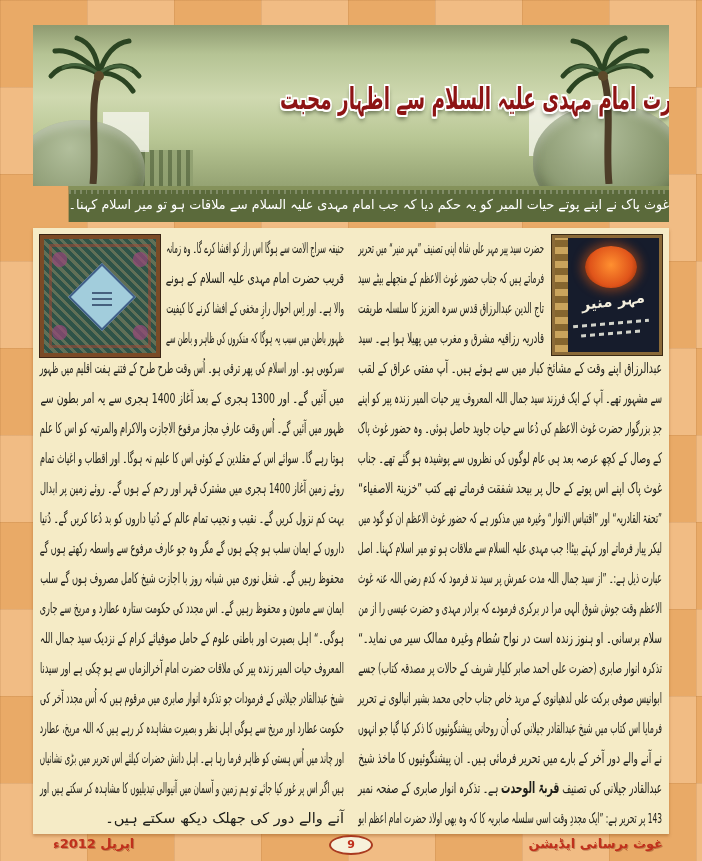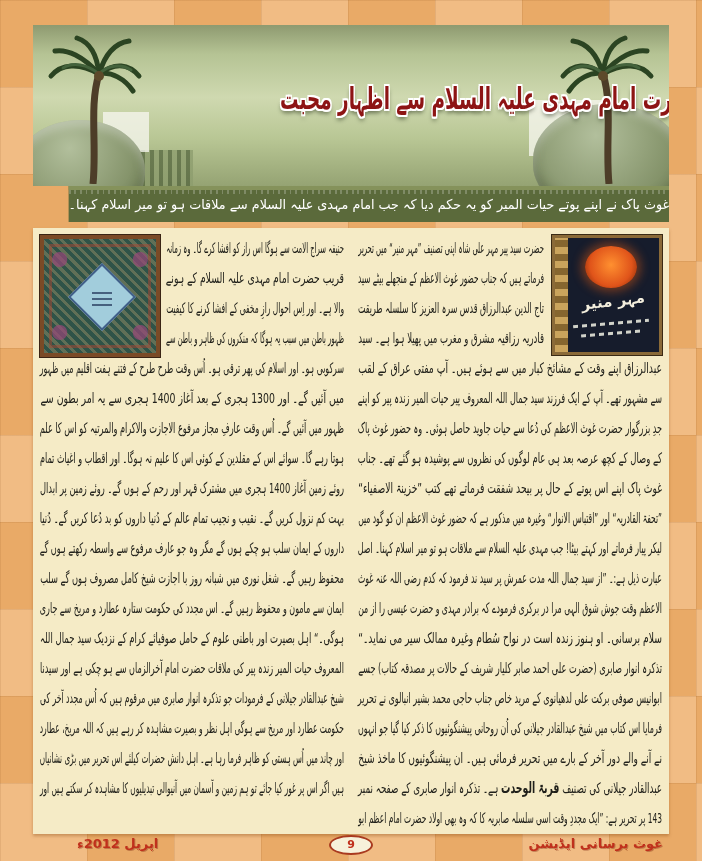--- a/index.html
+++ b/index.html
@@ -87,21 +87,21 @@
   .cover-carpet::before{content:"";position:absolute;inset:5px;border:3px solid rgba(170,70,50,.5);}
   .diamond{position:absolute;left:34px;top:34px;width:44px;height:44px;transform:rotate(45deg);
     background:#a2cddc;border:2px solid #41608a;display:flex;align-items:center;justify-content:center;}
   .diamond .marks{width:20px;height:18px;transform:rotate(-45deg);
     background:repeating-linear-gradient(0deg,rgba(40,60,95,.75) 0 2px,transparent 2px 6px);}
 
   
   .footer{position:absolute;top:833px;left:33px;width:636px;height:24px;
     color:#c0301c;font-weight:bold;}
   .footer-date{position:absolute;left:20px;top:3px;font-size:13px;direction:rtl;
-    text-shadow:1px 1px 0 rgba(120,30,10,.35);margin-left:24px;}
+    text-shadow:1px 1px 0 rgba(120,30,10,.35);}
   .footer-page{position:absolute;left:50%;top:2px;transform:translateX(-50%);
     width:40px;height:16px;border:2px solid #a93a1f;border-radius:50%;
     background:#f7f1da;text-align:center;line-height:16px;font-size:11px;color:#c0301c;}
   .footer-edition{position:absolute;right:6px;top:3px;font-size:13px;direction:rtl;
     text-shadow:1px 1px 0 rgba(120,30,10,.35);}
 </style>
 </head>
 <body>
 
 <div class="sheet">
@@ -206,20 +206,21 @@
           <div class="tline" style="transform-origin: 100% 50%; transform: scaleX(0.585);">بہت کم نزول کریں گے۔ نقیب و نجیب تمام عالم کے دُنیا داروں کو بد دُعا کریں گے۔ دُنیا</div>
           <div class="tline" style="transform-origin: 100% 50%; transform: scaleX(0.559);">داروں کے ایمان سلب ہو چکے ہوں گے مگر وہ جو عارف مرفوع سے واسطہ رکھتے ہوں گے</div>
           <div class="tline" style="transform-origin: 100% 50%; transform: scaleX(0.57);">محفوظ رہیں گے۔ شغل نوری میں شبانہ روز با اجازت شیخ کامل مصروف ہوں گے سلب</div>
           <div class="tline" style="transform-origin: 100% 50%; transform: scaleX(0.55);">ایمان سے مامون و محفوظ رہیں گے۔ اس مجدد کی حکومت ستارہ عطارد و مریخ سے جاری</div>
           <div class="tline" style="transform-origin: 100% 50%; transform: scaleX(0.586);">ہوگی۔“ اہل بصیرت اور باطنی علوم کے حامل صوفیائے کرام کے نزدیک سید جمال اللہ</div>
           <div class="tline" style="transform-origin: 100% 50%; transform: scaleX(0.553);">المعروف حیات المیر زندہ پیر کی ملاقات حضرت امام آخرالزماں سے ہو چکی ہے اور سیدنا</div>
           <div class="tline" style="transform-origin: 100% 50%; transform: scaleX(0.529);">شیخ عبدالقادر جیلانی کے فرمودات جو تذکرہ انوار صابری میں مرقوم ہیں کہ اُس مجدد آخر کی</div>
           <div class="tline" style="transform-origin: 100% 50%; transform: scaleX(0.52);">حکومت عطارد اور مریخ سے ہوگی اہل نظر و بصیرت مشاہدہ کر رہے ہیں کہ اللہ مریخ، عطارد</div>
           <div class="tline" style="transform-origin: 100% 50%; transform: scaleX(0.501);">اور چاند میں اُس ہستی کو ظاہر فرما رہا ہے۔ اہل دانش حضرات کیلئے اس تحریر میں بڑی نشانیاں</div>
           <div class="tline" style="transform-origin: 100% 50%; transform: scaleX(0.506);">ہیں اگر اس پر غور کیا جائے تو ہم زمین و آسمان میں آنیوالی تبدیلیوں کا مشاہدہ کر سکتے ہیں اور</div>
+          <div class="tline">آنے والے دور کی جھلک دیکھ سکتے ہیں۔</div>
         </div>
     </div>
 
   </div>
 </div>
 
 <div class="footer">
   <div class="footer-date">اپریل 2012ء</div>
   <div class="footer-page">9</div>
   <div class="footer-edition">غوث برسانی ایڈیشن</div>

